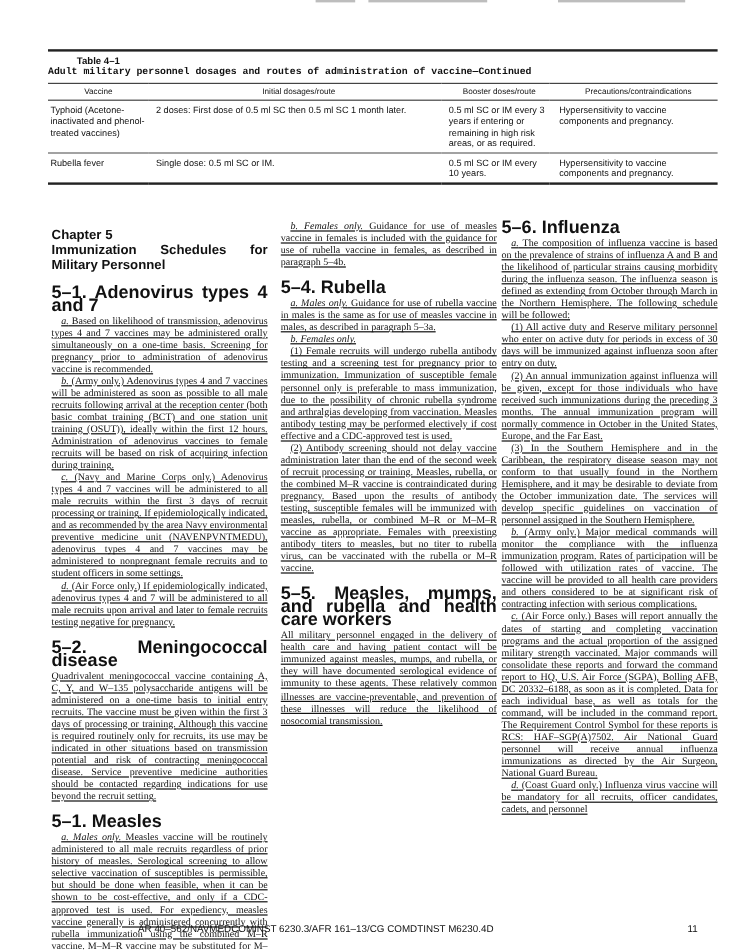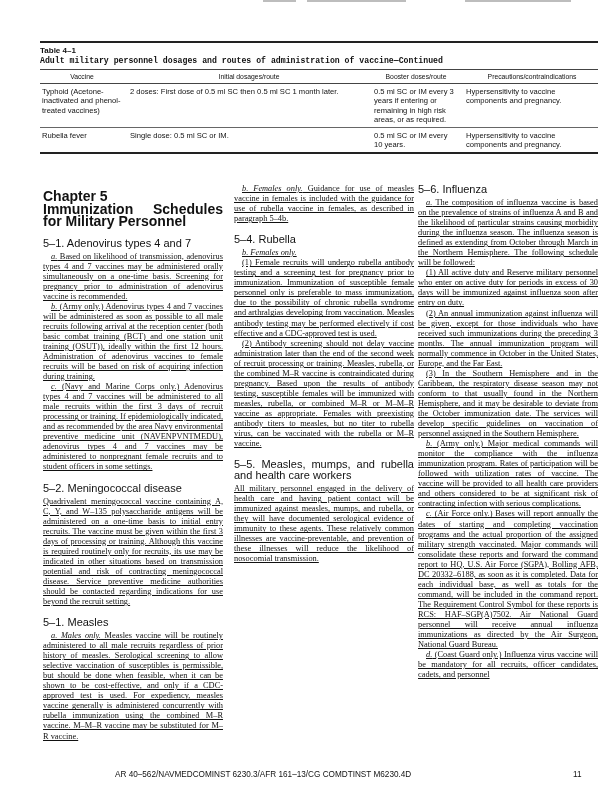--- a/index.html
+++ b/index.html
@@ -6,40 +6,40 @@
     body {
       width: 611px; height: 792px; position: relative; overflow: hidden;
       color: #111;
       font-family: "Liberation Serif", serif;
     }
     .top-marks { position: absolute; top: 0; left: 0; width: 611px; height: 4px; }
     .top-marks span { position: absolute; top: 0; height: 2px; background: #bdbdbd; }
 
     .table-block { position: absolute; left: 40px; top: 41px; width: 558px; font-family: "Liberation Sans", sans-serif; }
     .rule-heavy { height: 2px; background: #222; }
-    .table-label { font-size: 8px; font-weight: bold; margin-top: 3px; line-height: 10px; }
+    .table-label { font-size: 8px; font-weight: bold; margin-top: 3px; line-height: 10px; margin-left: 24px; }
     .table-title { font-size: 8.2px; font-weight: bold; line-height: 10px; margin-bottom: 3px; font-family: Liberation Mono, monospace; }
     table { border-collapse: collapse; width: 100%; font-size: 7.6px; line-height: 9.2px; }
     th { font-weight: normal; font-size: 6.8px; text-align: center; padding: 2px 0 2px 0; border-top: 1px solid #444; border-bottom: 1px solid #444; }
     td { vertical-align: top; padding: 3px 2px 3px 2px; }
     tr.row-sep td { border-bottom: 1px solid #666; }
     tr.last td { border-bottom: 2px solid #222; }
     .c1 { width: 80px; }
     .c2 { width: 236px; padding-left: 6px; }
     .c3 { width: 82px; padding-left: 6px; margin-left: 20px; }
     .c4 { padding-left: 8px; margin-top: 45px; }
 
     .col { position: absolute; top: 184px; width: 180px; font-size: 8.35px; line-height: 10.05px; text-align: justify; hyphens: manual; }
     .col1 { left: 43px; }
     .col2 { left: 234px; }
     .col3 { left: 418px; }
     .col p { margin: 0; text-indent: 8px; text-decoration: underline; }
     .col p.noindent { text-indent: 0; }
-    .chapter { font-family: "Liberation Sans", sans-serif; font-weight: bold; font-size: 14px; line-height: 12.5px; margin: 6px 0 6px 0; }
-    .sec { font-family: "Liberation Sans", sans-serif; font-weight: normal; font-size: 11px; line-height: 11px; margin: 10px 0 3px 0; }
+    .chapter { font-family: "Liberation Sans", sans-serif; font-weight: bold; font-size: 11px; line-height: 12.5px; margin: 6px 0 6px 0; }
+    .sec { font-family: "Liberation Sans", sans-serif; font-weight: bold; font-size: 15px; line-height: 11px; margin: 10px 0 3px 0; }
     .sec.first { margin-top: 0; }
     .col2 .sec.first, .col3 .sec.first { margin-top: 0; }
     i { font-style: italic; }
 
     .footer { position: absolute; top: 770px; left: 0; width: 611px; font-family: "Liberation Sans", sans-serif; font-size: 8.2px; }
     .footer .doc-id { position: absolute; left: 115px; }
     .footer .page-num { position: absolute; left: 573px; }
   </style>
 </head>
 <body>
@@ -82,29 +82,31 @@
 
 <div class="col col1">
   <div class="chapter">
     <div>Chapter 5</div>
     <div>Immunization Schedules for Military Personnel</div>
   </div>
   <div class="sec">5–1. Adenovirus types 4 and 7</div>
   <p><i>a.</i><span> Based on likelihood of transmission, adenovirus types 4 and 7 vaccines may be administered orally simultaneously on a one-time basis. Screening for pregnancy prior to administration of adenovirus vaccine is recommended.</span></p>
   <p><i>b.</i><span> (Army only.) Adenovirus types 4 and 7 vaccines will be administered as soon as possible to all male recruits following arrival at the reception center (both basic combat training (BCT) and one station unit training (OSUT)), ideally within the first 12 hours. Administration of adenovirus vaccines to female recruits will be based on risk of acquiring infection during training.</span></p>
   <p><i>c.</i><span> (Navy and Marine Corps only.) Adenovirus types 4 and 7 vaccines will be administered to all male recruits within the first 3 days of recruit processing or training. If epidemiologically indicated, and as recommended by the area Navy environmental preventive medicine unit (NAVENPVNTMEDU), adenovirus types 4 and 7 vaccines may be administered to nonpregnant female recruits and to student officers in some settings.</span></p>
+  <p><i>d.</i><span> (Air Force only.) If epidemiologically indicated, adenovirus types 4 and 7 will be administered to all male recruits upon arrival and later to female recruits testing negative for pregnancy.</span></p>
   <div class="sec">5–2. Meningococcal disease</div>
   <p class="noindent">Quadrivalent meningococcal vaccine containing A, C, Y, and W–135 polysaccharide antigens will be administered on a one-time basis to initial entry recruits. The vaccine must be given within the first 3 days of processing or training. Although this vaccine is required routinely only for recruits, its use may be indicated in other situations based on transmission potential and risk of contracting meningococcal disease. Service preventive medicine authorities should be contacted regarding indications for use beyond the recruit setting.</p>
   <div class="sec">5–1. Measles</div>
   <p><i>a. Males only.</i><span> Measles vaccine will be routinely administered to all male recruits regardless of prior history of measles. Serological screening to allow selective vaccination of susceptibles is permissible, but should be done when feasible, when it can be shown to be cost-effective, and only if a CDC-approved test is used. For expediency, measles vaccine generally is administered concurrently with rubella immunization using the combined M–R vaccine. M–M–R vaccine may be substituted for M–R vaccine.</span></p>
 </div>
 
 <div class="col col2" style="top:184px;">
   <p><i>b. Females only.</i><span> Guidance for use of measles vaccine in females is included with the guidance for use of rubella vaccine in females, as described in paragraph 5–4b.</span></p>
   <div class="sec">5–4. Rubella</div>
+  <p><i>a. Males only.</i><span> Guidance for use of rubella vaccine in males is the same as for use of measles vaccine in males, as described in paragraph 5–3a.</span></p>
   <p><i>b. Females only.</i></p>
   <p>(1) Female recruits will undergo rubella antibody testing and a screening test for pregnancy prior to immunization. Immunization of susceptible female personnel only is preferable to mass immunization, due to the possibility of chronic rubella syndrome and arthralgias developing from vaccination. Measles antibody testing may be performed electively if cost effective and a CDC-approved test is used.</p>
   <p>(2) Antibody screening should not delay vaccine administration later than the end of the second week of recruit processing or training. Measles, rubella, or the combined M–R vaccine is contraindicated during pregnancy. Based upon the results of antibody testing, susceptible females will be immunized with measles, rubella, or combined M–R or M–M–R vaccine as appropriate. Females with preexisting antibody titers to measles, but no titer to rubella virus, can be vaccinated with the rubella or M–R vaccine.</p>
   <div class="sec">5–5. Measles, mumps, and rubella and health care workers</div>
   <p class="noindent">All military personnel engaged in the delivery of health care and having patient contact will be immunized against measles, mumps, and rubella, or they will have documented serological evidence of immunity to these agents. These relatively common illnesses are vaccine-preventable, and prevention of these illnesses will reduce the likelihood of nosocomial transmission.</p>
 </div>
 
 <div class="col col3" style="top:184px;">
   <div class="sec first">5–6. Influenza</div>
   <p><i>a.</i><span> The composition of influenza vaccine is based on the prevalence of strains of influenza A and B and the likelihood of particular strains causing morbidity during the influenza season. The influenza season is defined as extending from October through March in the Northern Hemisphere. The following schedule will be followed:</span></p>

